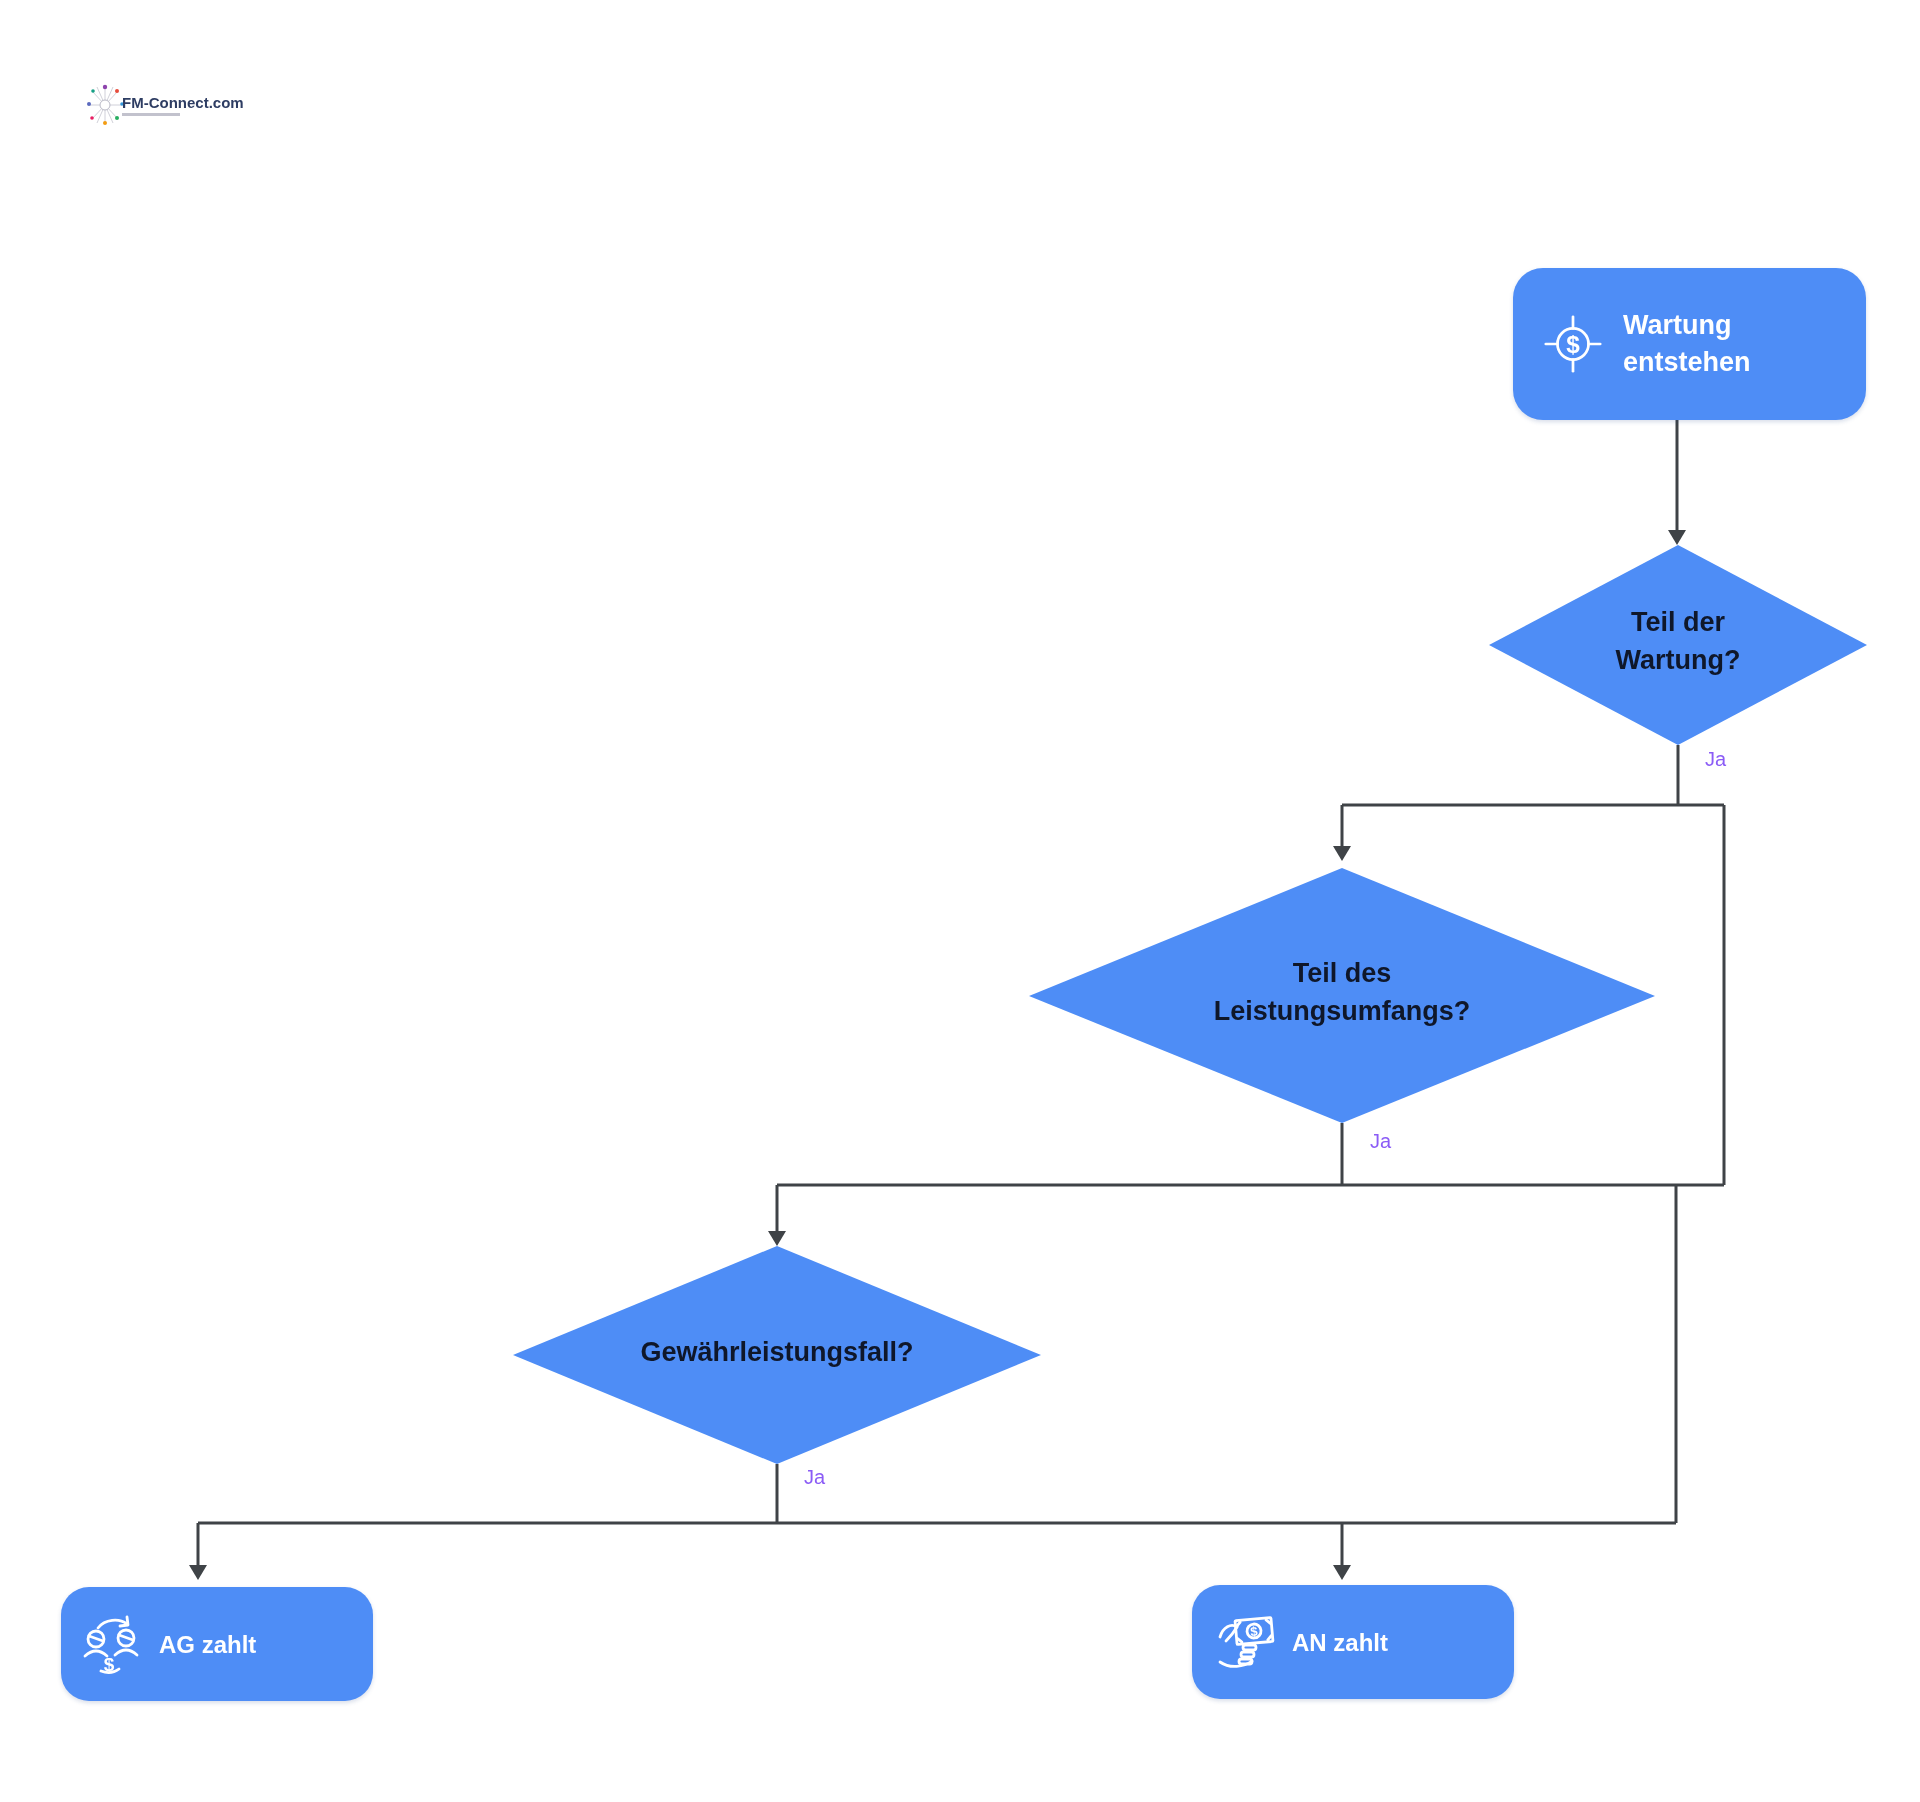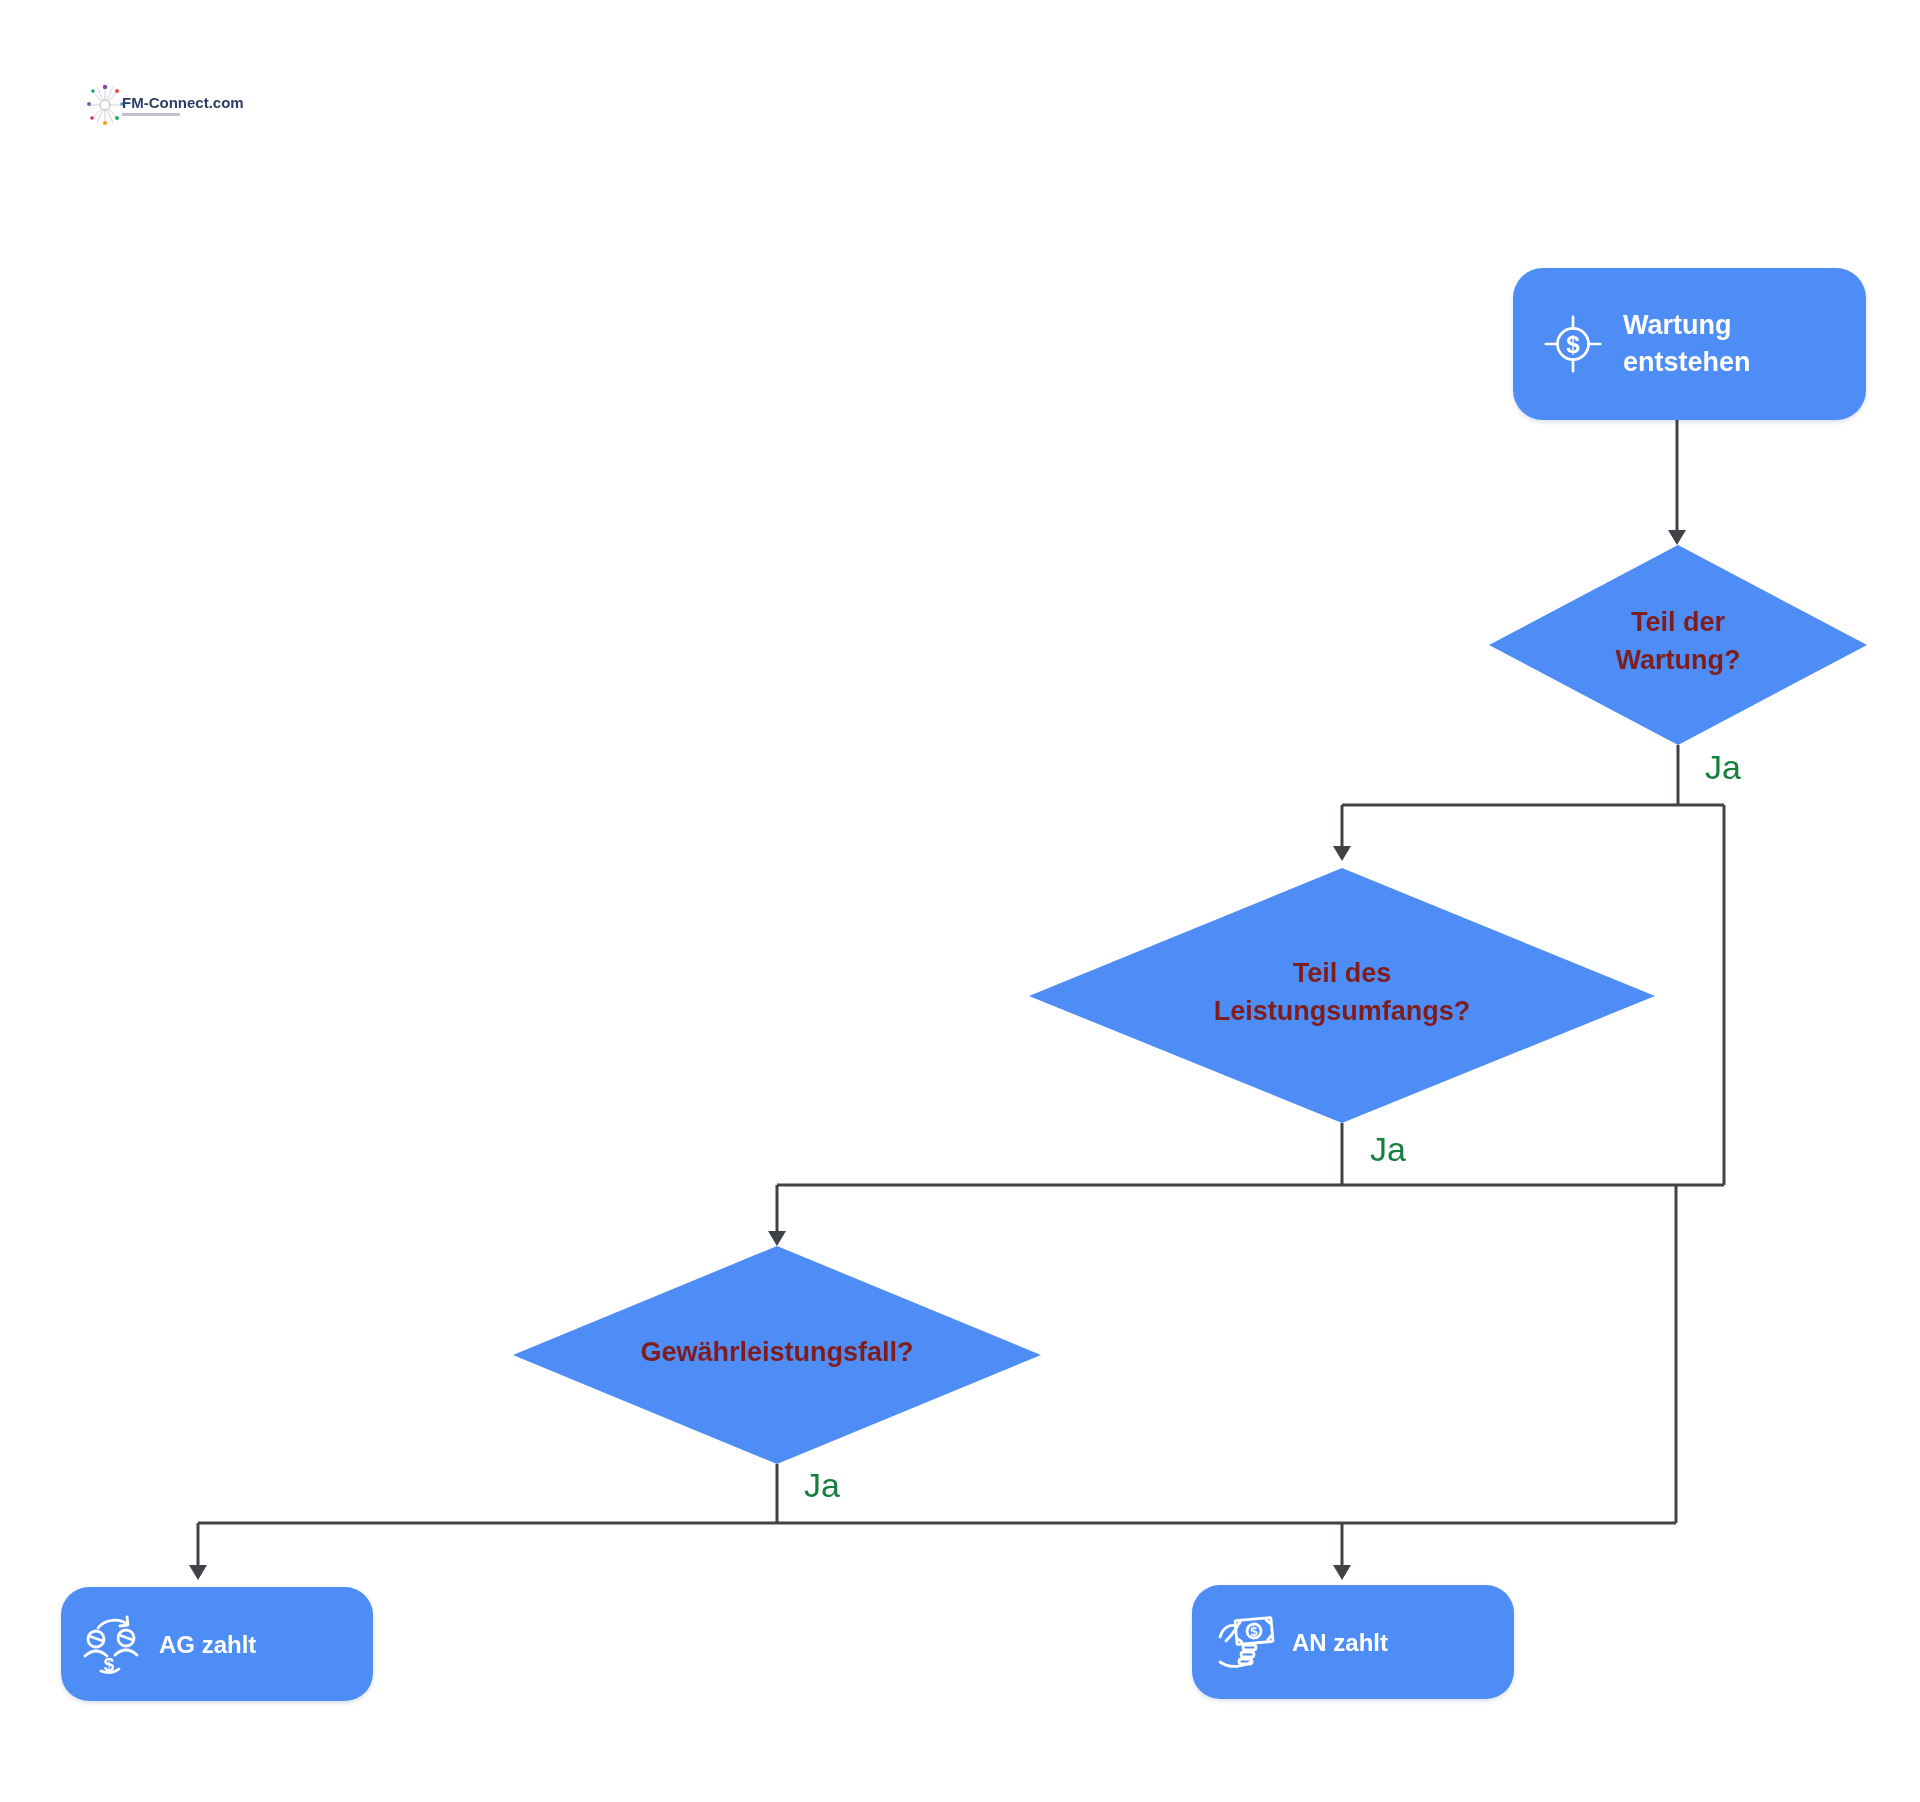--- a/index.html
+++ b/index.html
@@ -102,37 +102,37 @@
     padding-left: 22px;
   }
   .ag-node .node-icon, .an-node .node-icon { margin-right: 14px; }
   .ag-node .node-label, .an-node .node-label { font-size: 24px; }
 
   
   .diamond-label {
     position: absolute;
     z-index: 3;
     transform: translate(-50%, -50%);
-    color: #7f1d1d;
+    color: #0f172a;
     font-weight: bold;
     font-size: 27px;
     line-height: 38px;
     text-align: center;
     white-space: pre-line;
   }
   .d1-label { left: 1678px; top: 641px; }
   .d2-label { left: 1342px; top: 992px; }
   .d3-label { left: 777px;  top: 1352px; }
 
   
   .ja-label {
     position: absolute;
     z-index: 3;
-    font-size: 34px;
-    color: #15803d;
+    font-size: 20px;
+    color: #8b5cf6;
     text-align: right;
   }
   .ja-1 { left: 1705px; top: 748px; }
   .ja-2 { left: 1370px; top: 1130px; }
   .ja-3 { left: 804px;  top: 1466px; }
 
   .icon-stroke {
     stroke: #ffffff;
     stroke-width: 2.8;
     fill: none;

